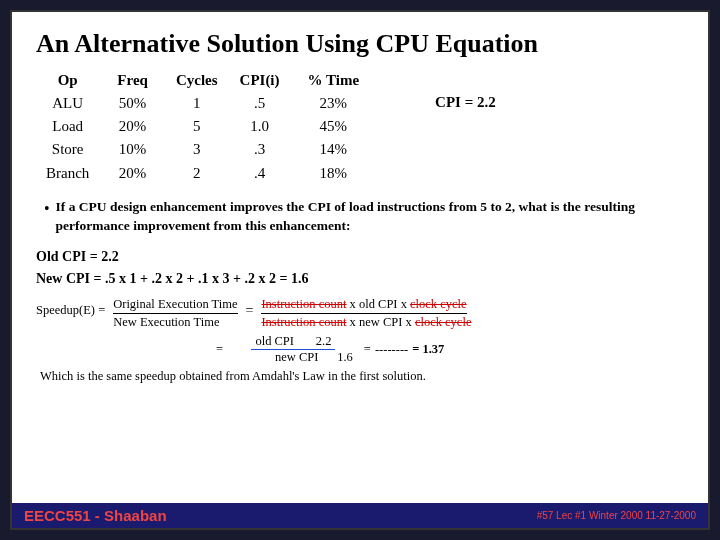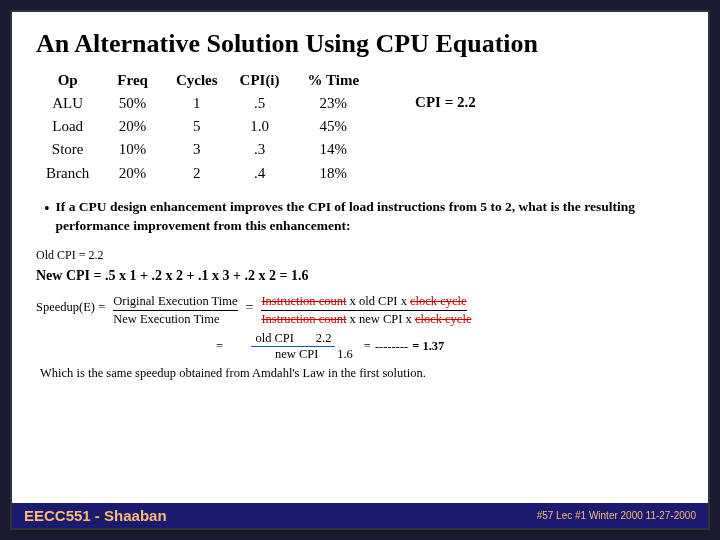--- a/index.html
+++ b/index.html
@@ -152,21 +152,21 @@
     .footer-bar {
       position: absolute;
       bottom: 0;
       left: 0;
       right: 0;
       display: flex;
       flex-direction: row;
       align-items: center;
       justify-content: space-between;
       background: #1a1a6e;
-      color: #fdba74;
+      color: #ef4444;
       padding: 4px 12px;
       font-size: 14px;
       font-family: Arial, sans-serif;
     }
     .footer-title {
       font-weight: bold;
       font-size: 15px;
     }
     .footer-sub {
       font-size: 10px;
@@ -220,35 +220,35 @@
       </div>
 
       <div class="table-col">
         <div class="table-cell header">% Time</div>
         <div class="table-cell">23%</div>
         <div class="table-cell">45%</div>
         <div class="table-cell">14%</div>
         <div class="table-cell">18%</div>
       </div>
 
-      <div style="margin-left:28px; margin-top:24px;">
+      <div style="margin-left:48px; margin-top:24px;">
         <span class="bold" style="font-size:15px;">CPI = 2.2</span>
       </div>
     </div>
   </div>
 
   <div class="bullet-section">
     <div class="bullet-row">
       <span class="bullet-dot">•</span>
       <span class="bullet-text bold">If a CPU design enhancement improves the CPI of load instructions from 5 to 2,  what is the resulting performance improvement from this enhancement:</span>
     </div>
   </div>
 
   <div class="old-new-cpi">
-    <div style="font-size:12px; font-weight:normal;">Old CPI = 2.2</div>
+    <div style="font-size:14px; font-weight:bold;">Old CPI = 2.2</div>
     <div style="font-size:14px; font-weight:bold;">New CPI =  .5 x 1 + .2 x 2 +  .1 x 3 + .2 x 2  =  1.6</div>
   </div>
 
   <div class="speedup-section">
 
     <span class="speedup-label">Speedup(E) =</span>
 
     <div class="fraction">
       <div class="frac-num">Original Execution Time</div>
       <div class="frac-den">New Execution Time</div>

